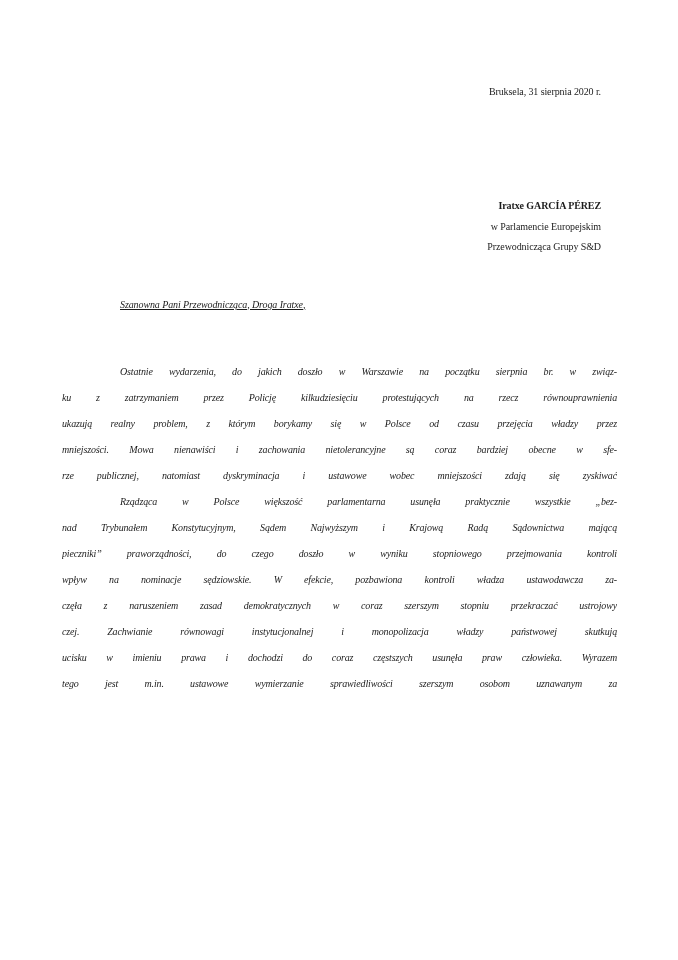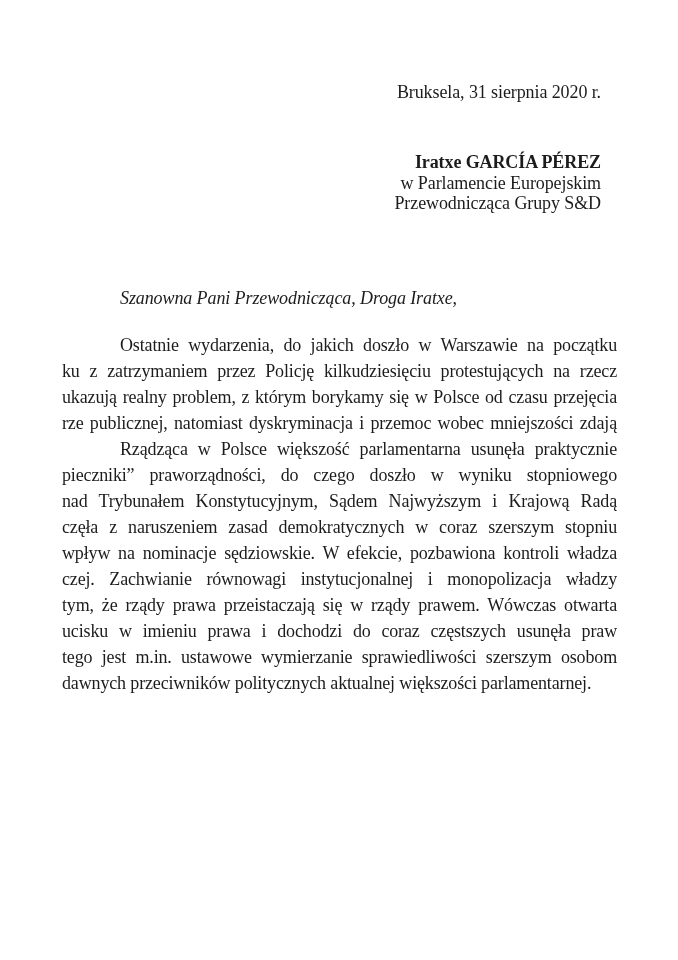--- a/index.html
+++ b/index.html
@@ -7,51 +7,53 @@
     padding: 0;
     background: #ffffff;
   }
   .page {
     position: relative;
     width: 678px;
     height: 960px;
     background: #ffffff;
     color: #1c1c1c;
     font-family: "Liberation Serif", "DejaVu Serif", serif;
-    font-size: 18px;
+    font-size: 10px;
     box-sizing: border-box;
     padding: 0 61px 0 62px;
     overflow: hidden;
   }
   .dateline {
     margin-top: 82px;
     text-align: right;
     padding-right: 16px;
     line-height: 20px;
     letter-spacing: -0.1px;
   }
   .recipient {
-    margin-top: 50px;
+    margin-top: 94px;
     text-align: right;
     padding-right: 16px;
     line-height: 20.5px;
     letter-spacing: -0.1px;
   }
   .recipient .name {
     font-weight: bold;
   }
   .salutation {
-    margin-top: 74px;
+    margin-top: 37px;
     padding-left: 58px;
     font-style: italic;
     line-height: 20px;
     letter-spacing: -0.1px;
+    text-decoration: underline;
   }
   .body {
-    margin-top: 24px;
+    margin-top: 44px;
+    font-style: italic;
   }
   .para .line {
     line-height: 26px;
     max-height: 26px;
     overflow: hidden;
     text-align: justify;
     text-align-last: justify;
     letter-spacing: -0.15px;
     white-space: normal;
   }
@@ -75,29 +77,28 @@
     <div>Przewodnicząca Grupy S&amp;D</div>
   </div>
 
   <div class="salutation">Szanowna Pani Przewodnicząca, Droga Iratxe,</div>
 
   <div class="body">
       <div class="para">
         <div class="line first">Ostatnie wydarzenia, do jakich doszło w Warszawie na początku sierpnia br. w związ-</div>
         <div class="line">ku z zatrzymaniem przez Policję kilkudziesięciu protestujących na rzecz równouprawnienia</div>
         <div class="line">ukazują realny problem, z którym borykamy się w Polsce od czasu przejęcia władzy przez</div>
-        <div class="line">rze publicznej, natomiast dyskryminacja i przemoc wobec mniejszości zdają się zyskiwać</div>
+        <div class="line">mniejszości. Mowa nienawiści i zachowania nietolerancyjne są coraz bardziej obecne w sfe-</div>
+        <div class="line">rze publicznej, natomiast dyskryminacja i ustawowe wobec mniejszości zdają się zyskiwać</div>
       </div>
       <div class="para">
         <div class="line first">Rządząca w Polsce większość parlamentarna usunęła praktycznie wszystkie „bez-</div>
+        <div class="line">nad Trybunałem Konstytucyjnym, Sądem Najwyższym i Krajową Radą Sądownictwa mającą</div>
         <div class="line">pieczniki” praworządności, do czego doszło w wyniku stopniowego przejmowania kontroli</div>
-        <div class="line">nad Trybunałem Konstytucyjnym, Sądem Najwyższym i Krajową Radą Sądownictwa mającą</div>
+        <div class="line">wpływ na nominacje sędziowskie. W efekcie, pozbawiona kontroli władza ustawodawcza za-</div>
         <div class="line">częła z naruszeniem zasad demokratycznych w coraz szerszym stopniu przekraczać ustrojowy</div>
-        <div class="line">wpływ na nominacje sędziowskie. W efekcie, pozbawiona kontroli władza ustawodawcza za-</div>
         <div class="line">czej. Zachwianie równowagi instytucjonalnej i monopolizacja władzy państwowej skutkują</div>
-        <div class="line">tym, że rządy prawa przeistaczają się w rządy prawem. Wówczas otwarta zostaje droga do</div>
         <div class="line">ucisku w imieniu prawa i dochodzi do coraz częstszych usunęła praw człowieka. Wyrazem</div>
         <div class="line">tego jest m.in. ustawowe wymierzanie sprawiedliwości szerszym osobom uznawanym za</div>
-        <div class="line last">dawnych przeciwników politycznych aktualnej większości parlamentarnej.</div>
       </div>
     </div>
 
 </div>
 
 </body></html>

